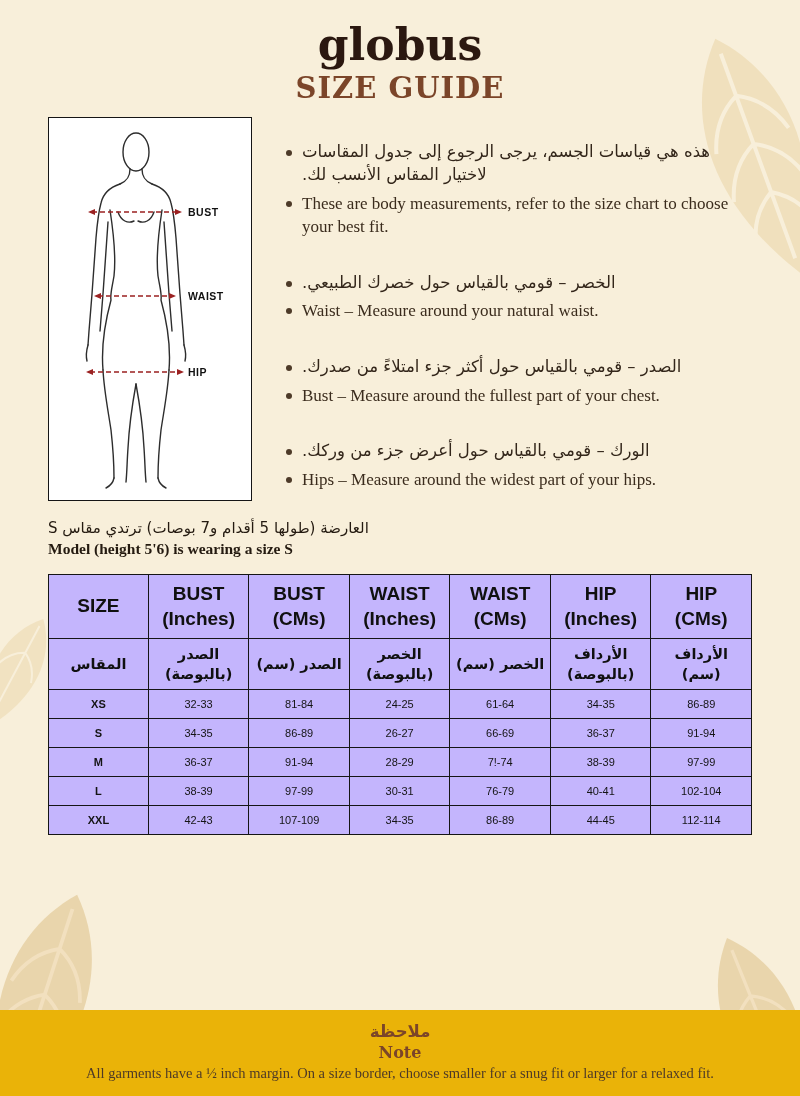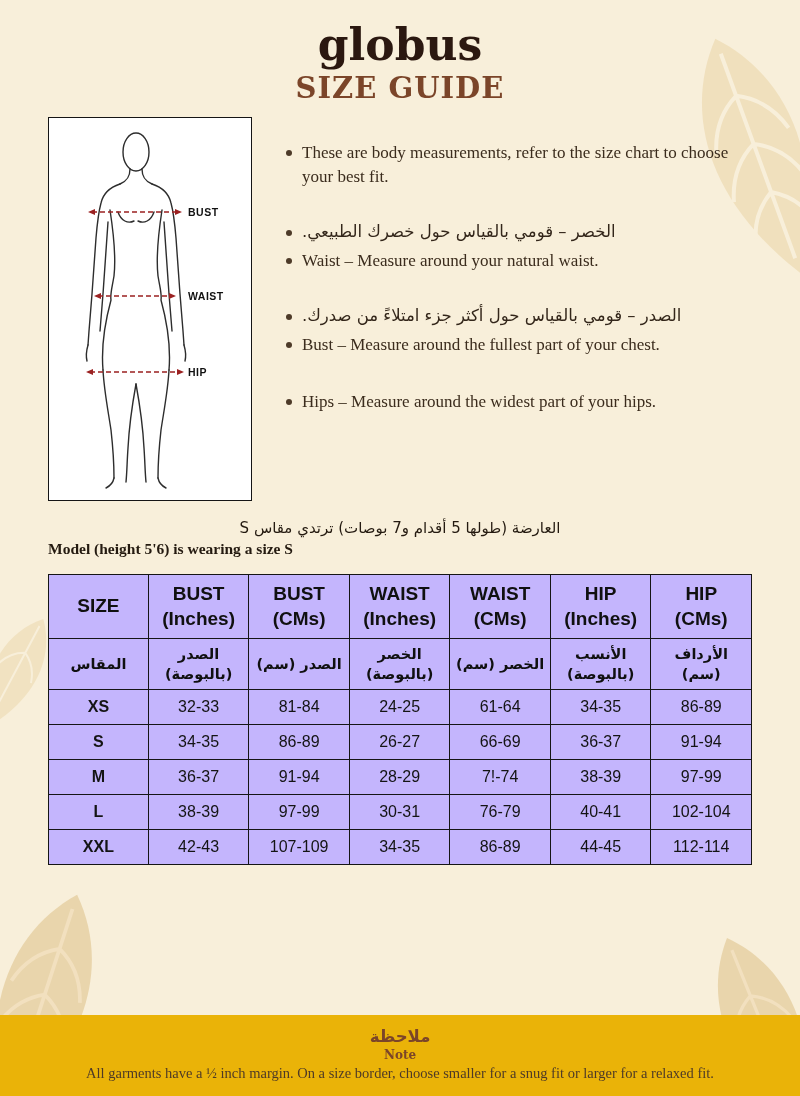--- a/index.html
+++ b/index.html
@@ -27,33 +27,33 @@
   .instructions { flex:1; padding-top:24px; }
   .inst-group { margin-bottom:33px; }
   .inst-group:last-child { margin-bottom:0; }
   .inst-line { display:flex; align-items:flex-start; margin-bottom:5px; }
   .dot { flex:0 0 auto; width:6px; height:6px; border-radius:50%; background:#4d3a28; margin:9px 10px 0 2px; }
   .txt { font-size:16.5px; line-height:1.38; color:#33261a; flex:1; }
   .txt.ar { direction:rtl; text-align:left; font-family:"DejaVu Sans", sans-serif; }
   .txt.en { font-family:"Liberation Serif", serif; font-size:17px; color:#3b2c1d; }
 
   .model-note { margin:18px 48px 0 48px; }
-  .model-note .ar { direction:rtl; text-align:center; font-family:"DejaVu Sans", sans-serif; font-size:15px; color:#241a10; margin-bottom:3px; }
+  .model-note .ar { direction:rtl; text-align:left; font-family:"DejaVu Sans", sans-serif; font-size:15px; color:#241a10; margin-bottom:3px; }
   .model-note .en { font-family:"Liberation Serif", serif; font-weight:bold; font-size:15.5px; color:#241a10; }
 
   table.size-table { width:704px; margin:16px 48px 0 48px; border-collapse:collapse; background:#c4b5fd; table-layout:fixed; }
   .size-table th, .size-table td { border:1.7px solid #151515; text-align:center; vertical-align:middle; }
   .size-table thead tr.en-row th { font-size:19px; font-weight:bold; white-space:pre-line; padding:7px 2px; line-height:1.28; color:#101010; }
   .size-table thead tr.ar-row th { font-size:14.5px; font-weight:bold; white-space:pre-line; padding:5px 2px; line-height:1.4; font-family:"DejaVu Sans", sans-serif; direction:rtl; color:#101010; }
-  .size-table td { font-size:16px; padding:8px 2px; color:#141414; }
+  .size-table td { font-size:11px; padding:8px 2px; color:#141414; }
   .size-table td.size-cell { font-weight:bold; }
 
   .note-band { position:absolute; left:0; right:0; bottom:0; z-index:1; background:#eab308; text-align:center; padding:12px 40px 14px 40px; }
   .note-title-ar { font-family:"DejaVu Sans", sans-serif; font-weight:bold; font-size:16.5px; color:#7b4529; direction:rtl; }
-  .note-title-en { font-family:"DejaVu Serif", serif; font-weight:bold; font-size:12px; color:#7b4529; margin-top:2px; }
+  .note-title-en { font-family:"DejaVu Serif", serif; font-weight:bold; font-size:16px; color:#7b4529; margin-top:2px; }
   .note-body-ar { direction:rtl; font-family:"DejaVu Sans", sans-serif; font-size:14px; color:#4e3a27; margin-top:8px; }
   .note-body-en { font-family:"Liberation Serif", serif; font-size:14.5px; color:#4e3a27; margin-top:3px; }
 </style>
 </head>
 <body>
 
 <div class="page">
 
   <svg class="leaf leaf-tr" viewBox="0 0 100 160" width="160" height="256">
     <path d="M50 2 C84 38 90 95 50 158 C10 95 16 38 50 2 Z" fill="#f0e0bd"></path>
@@ -123,20 +123,24 @@
             <text x="132" y="252">HIP</text>
           </g>
         </svg>
       </div>
 
       <div class="instructions">
 
         <div class="inst-group">
           <div class="inst-line">
             <span class="dot"></span>
+            <div class="txt ar" dir="rtl">هذه هي قياسات الجسم، يرجى الرجوع إلى جدول المقاسات لاختيار المقاس الأنسب لك.</div>
+          </div>
+          <div class="inst-line">
+            <span class="dot"></span>
             <div class="txt en">These are body measurements, refer to the size chart to choose your best fit.</div>
           </div>
         </div>
 
         <div class="inst-group">
           <div class="inst-line">
             <span class="dot"></span>
             <div class="txt ar" dir="rtl">الخصر – قومي بالقياس حول خصرك الطبيعي.</div>
           </div>
           <div class="inst-line">
@@ -150,20 +154,24 @@
             <span class="dot"></span>
             <div class="txt ar" dir="rtl">الصدر – قومي بالقياس حول أكثر جزء امتلاءً من صدرك.</div>
           </div>
           <div class="inst-line">
             <span class="dot"></span>
             <div class="txt en">Bust – Measure around the fullest part of your chest.</div>
           </div>
         </div>
 
         <div class="inst-group">
+          <div class="inst-line">
+            <span class="dot"></span>
+            <div class="txt ar" dir="rtl">الورك – قومي بالقياس حول أعرض جزء من وركك.</div>
+          </div>
           <div class="inst-line">
             <span class="dot"></span>
             <div class="txt en">Hips – Measure around the widest part of your hips.</div>
           </div>
         </div>
 
       </div>
     </div>
 
     <div class="model-note">
@@ -198,21 +206,21 @@
 (CMs)</th>
         </tr>
         <tr class="ar-row">
           <th>المقاس</th>
           <th>الصدر
 (بالبوصة)</th>
           <th>الصدر (سم)</th>
           <th>الخصر
 (بالبوصة)</th>
           <th>الخصر (سم)</th>
-          <th>الأنسب
+          <th>الأرداف
 (بالبوصة)</th>
           <th>الأرداف (سم)</th>
         </tr>
       </thead>
       <tbody>
         <tr>
           <td class="size-cell">XS</td>
           <td>32-33</td>
           <td>81-84</td>
           <td>24-25</td>

